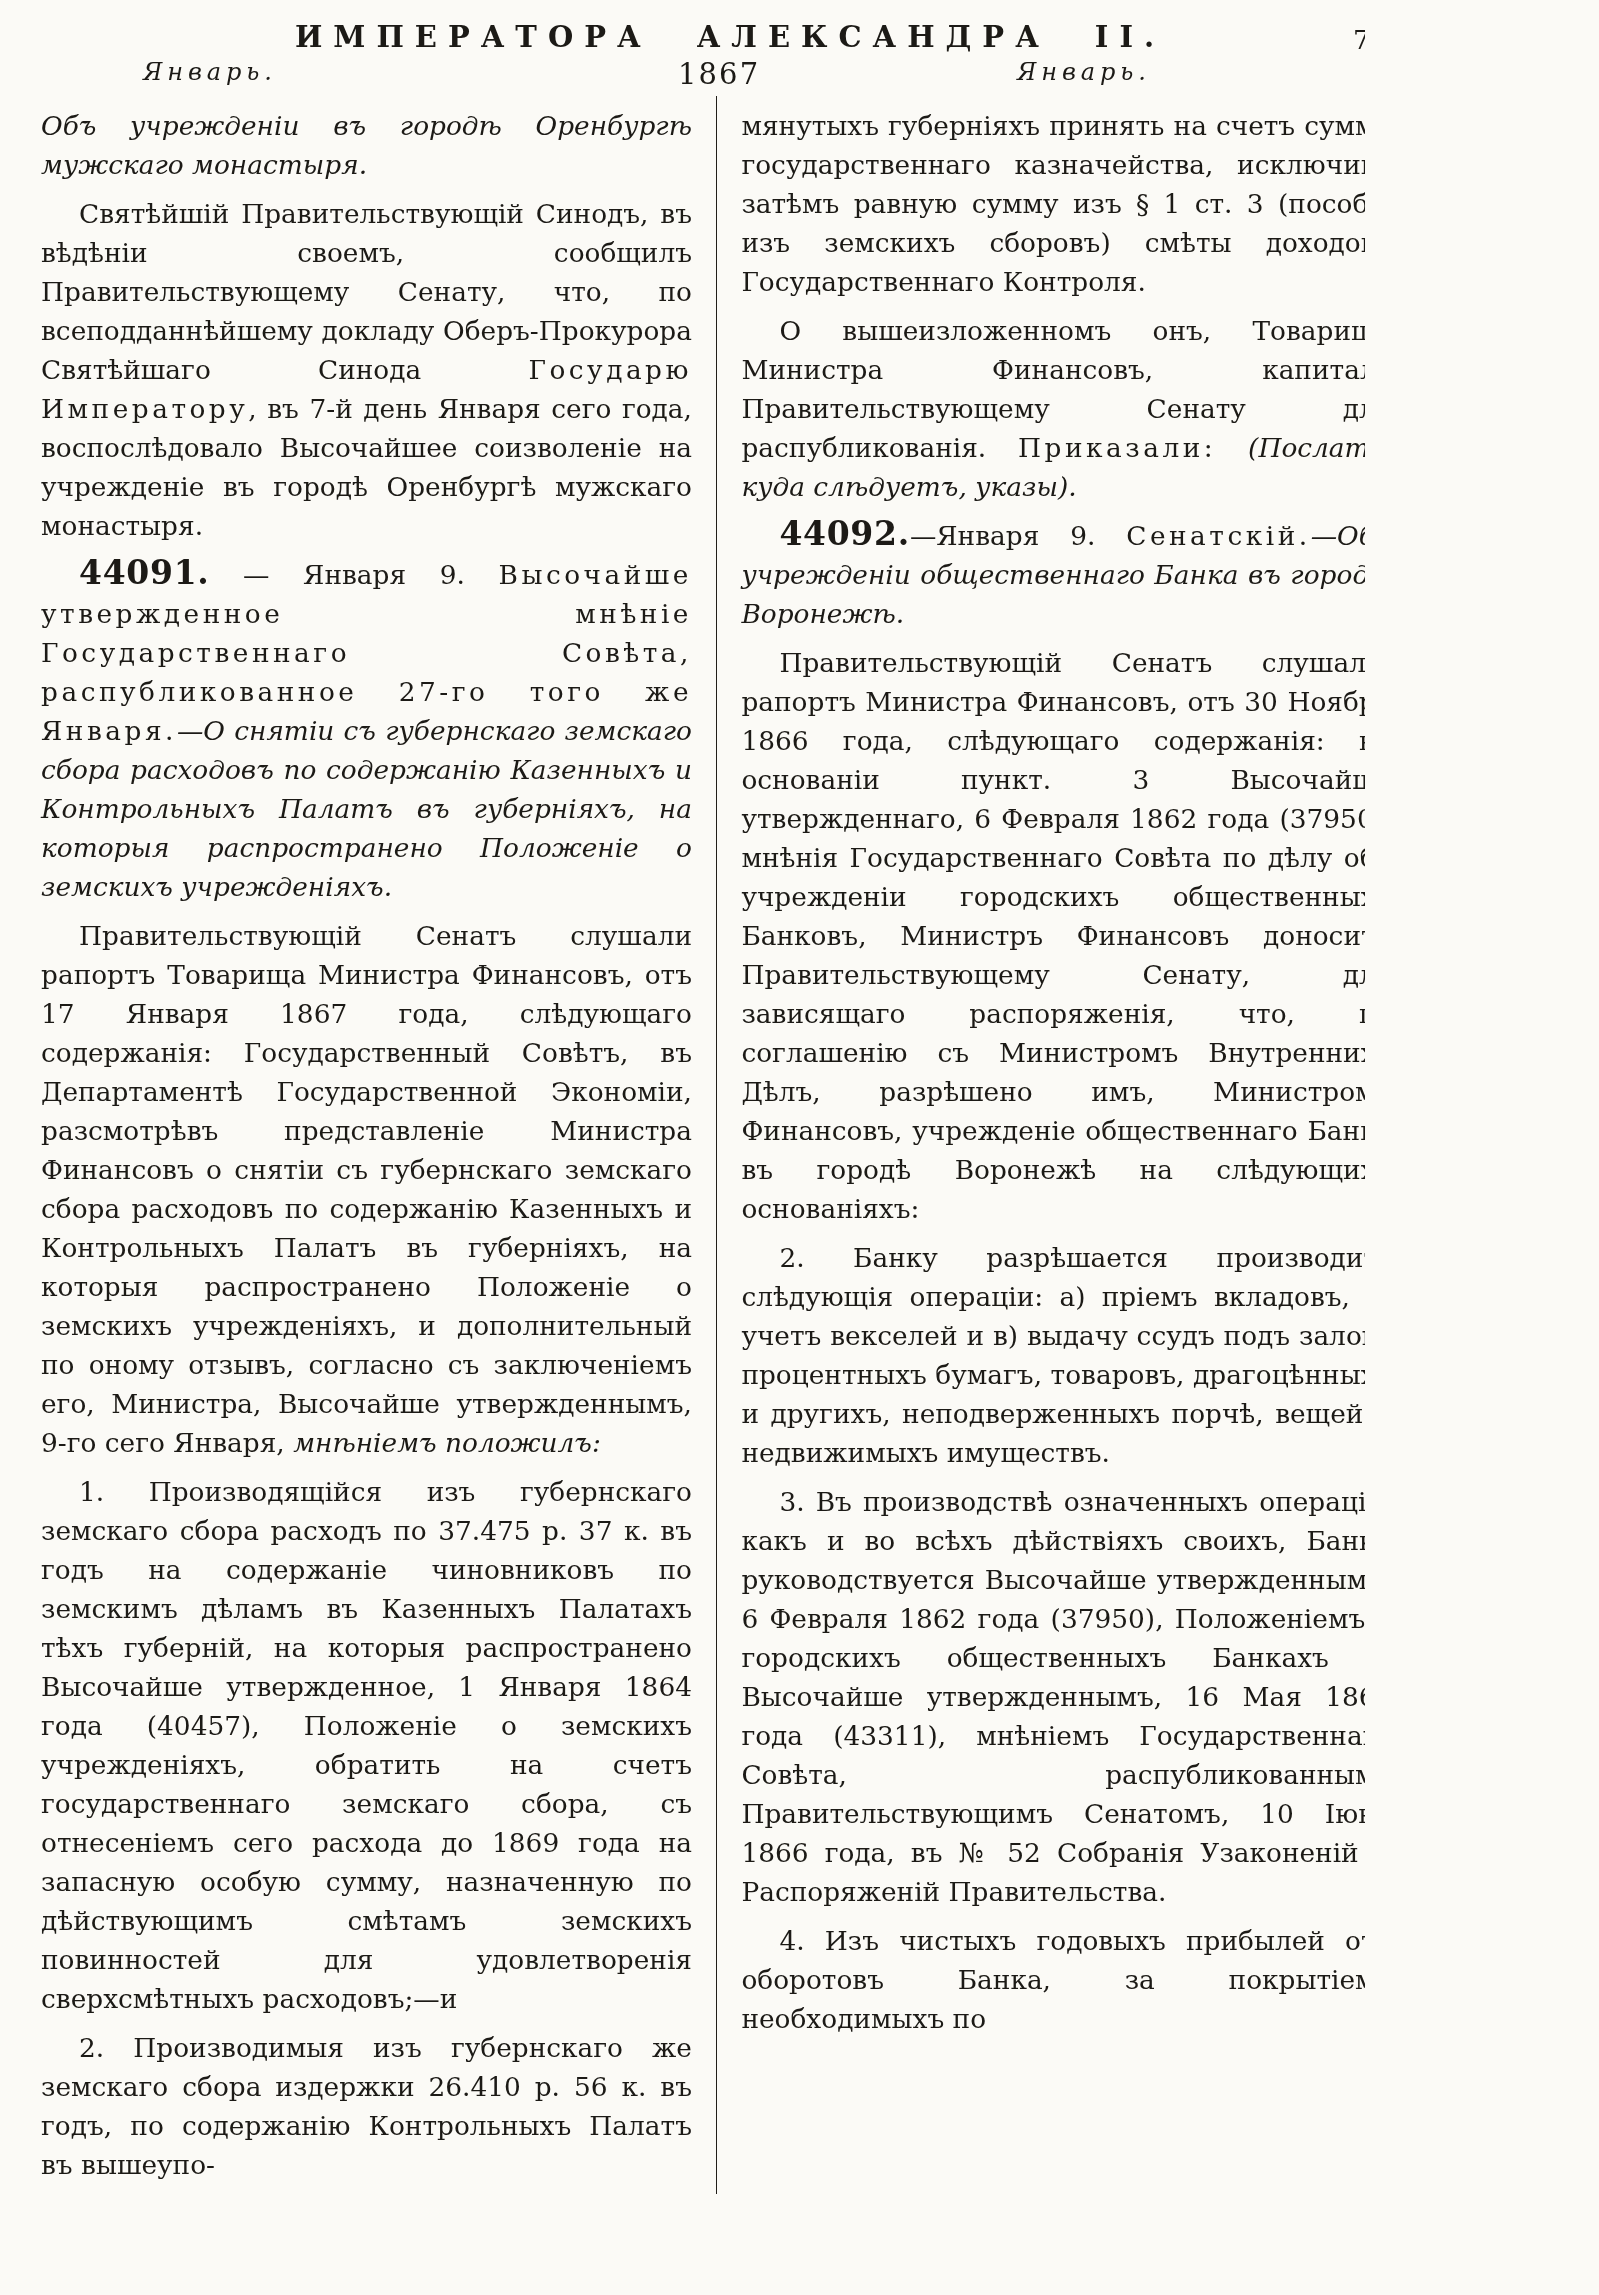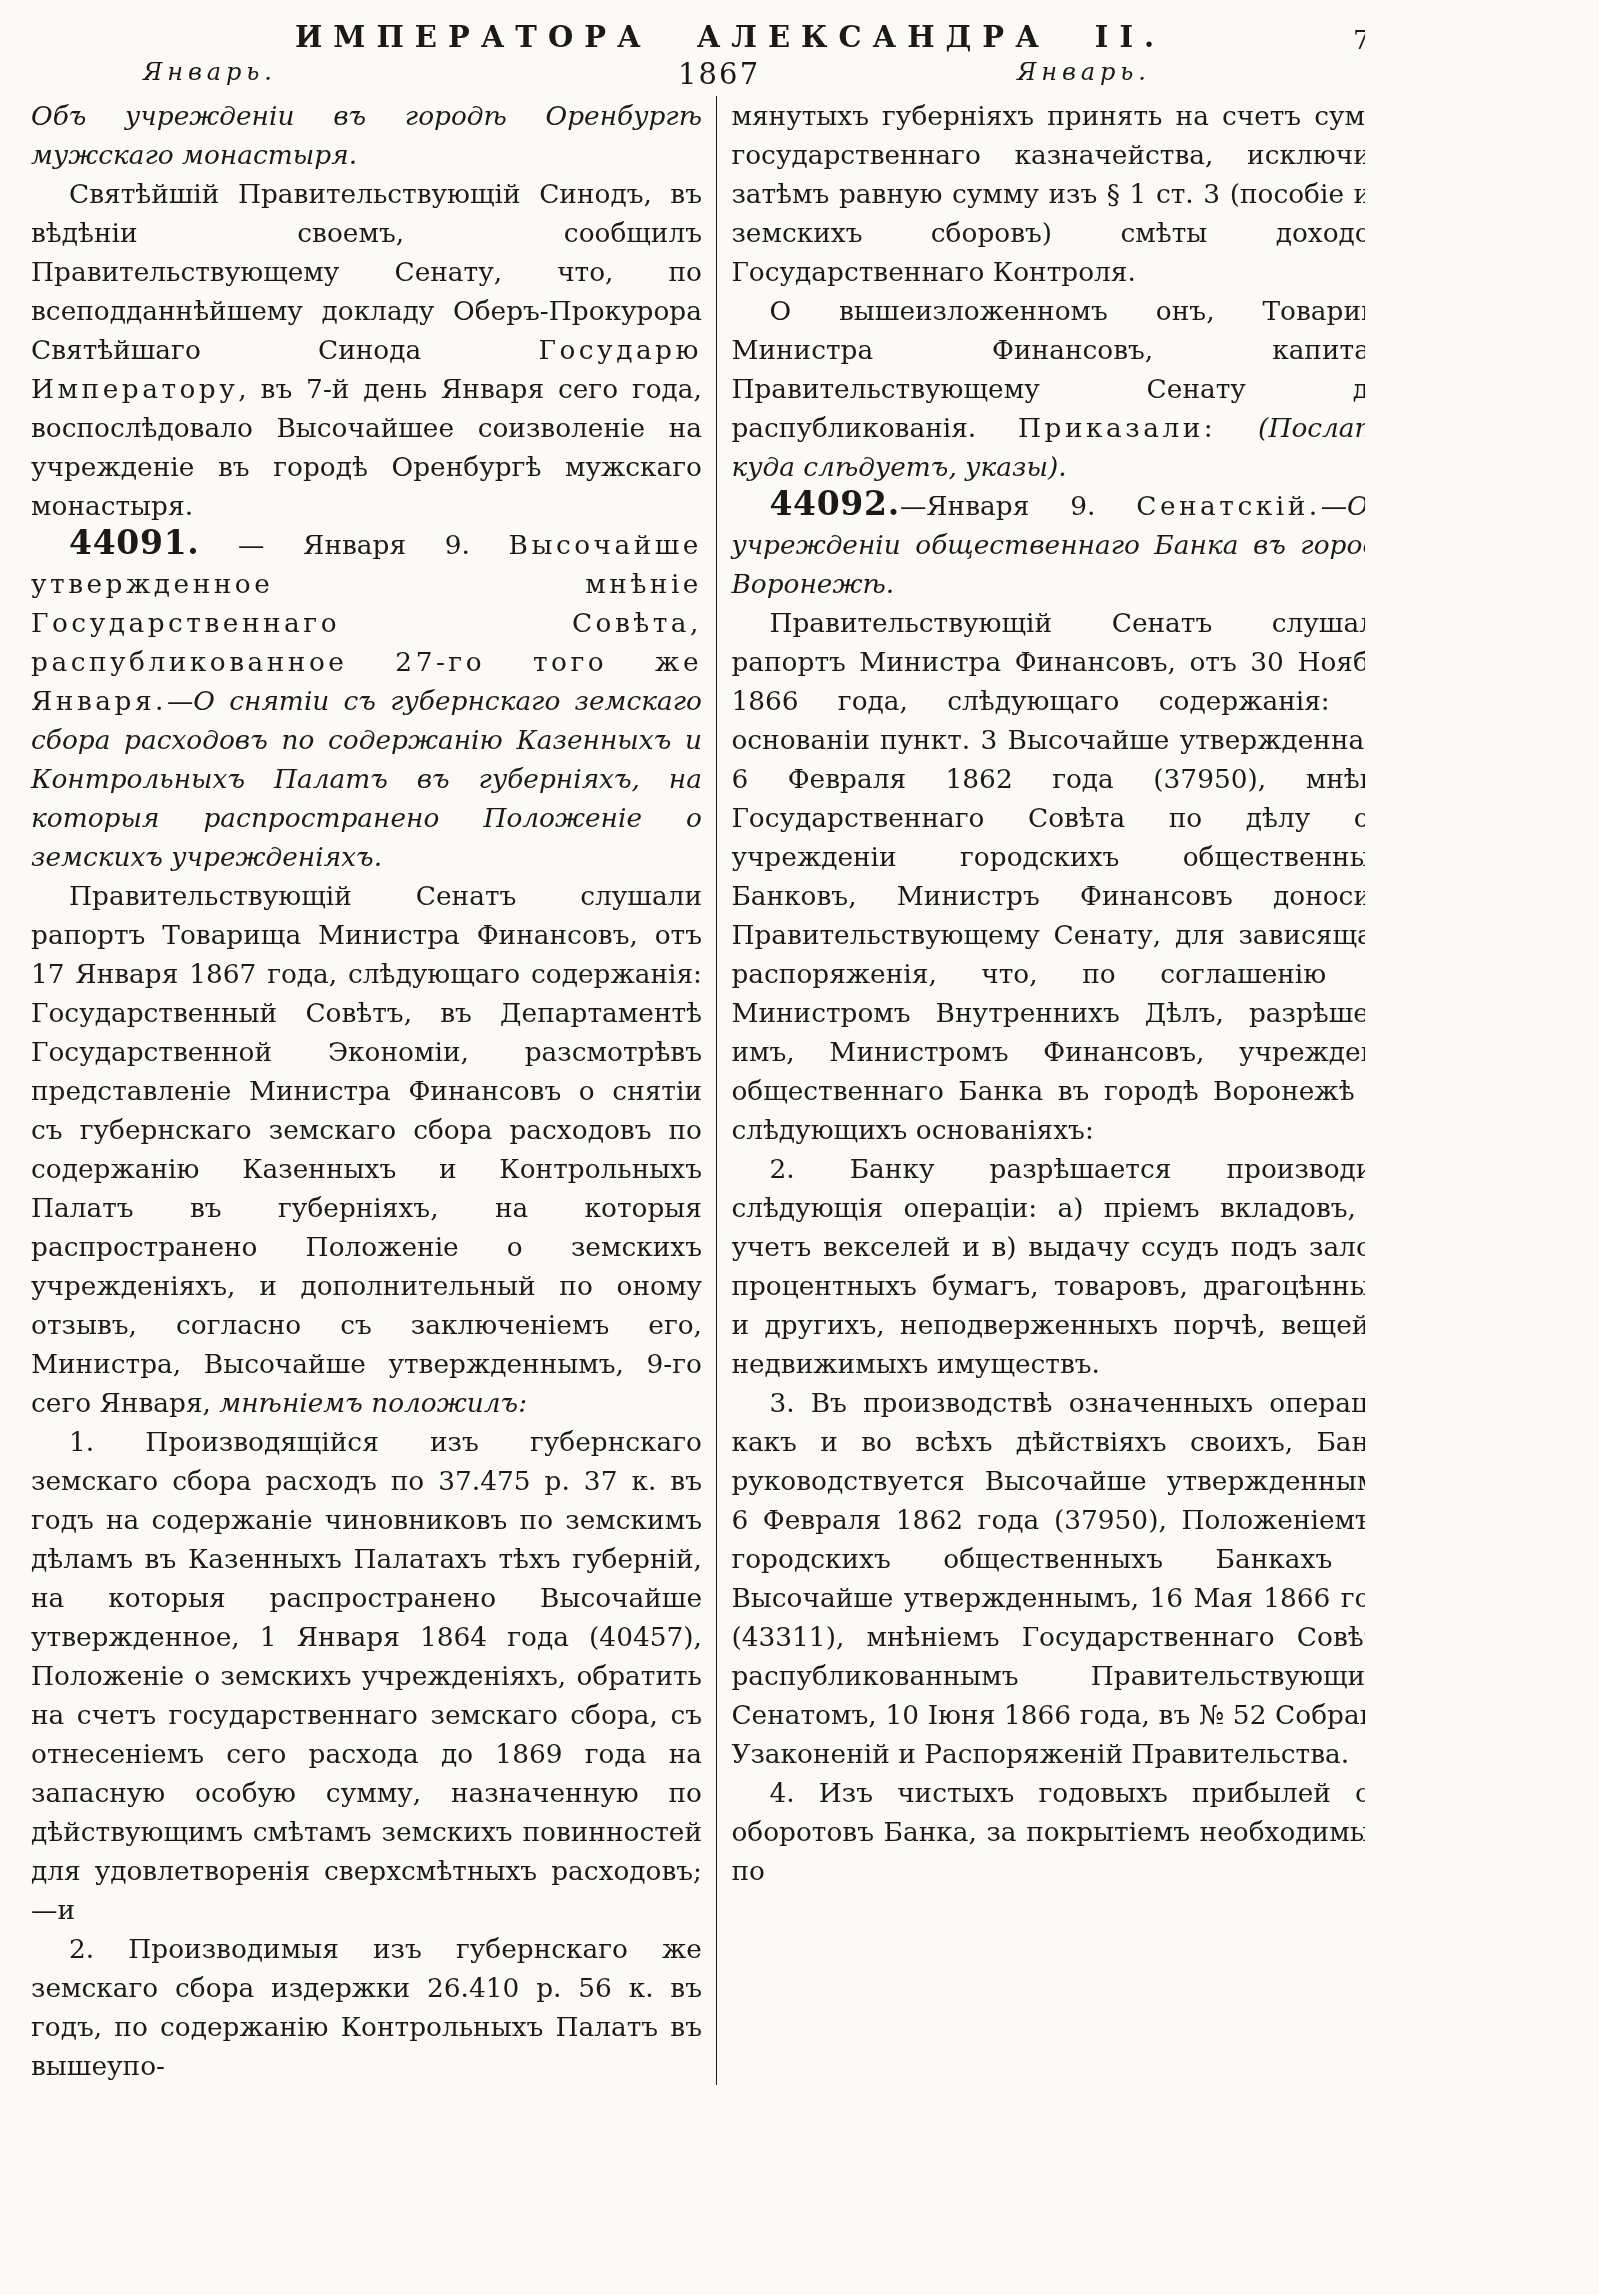--- a/index.html
+++ b/index.html
@@ -31,21 +31,21 @@
     position: absolute; top: 96px; left: 31px; width: 1398px;
     display: flex; align-items: stretch;
   }
   .col {
     width: 671px;
     font-size: 26.4px; line-height: 39px;
     text-align: justify;
   }
   .divider { width: 1.4px; background: #211e19; margin: 0 14px; }
 
-  .para { margin: 0; }
+  .para { margin: 10px; }
   .para.indent { text-indent: 38px; }
   .para.noindent { text-indent: 0; }
 
   .i  { font-style: italic; }
   .sp { letter-spacing: 3.5px; }
   .num { font-weight: bold; font-size: 33px; line-height: 1; letter-spacing: 0.7px; }
 
   .margin-num {
     position: absolute; left: 1376px;
     font-weight: bold; font-size: 38px; line-height: 1;

